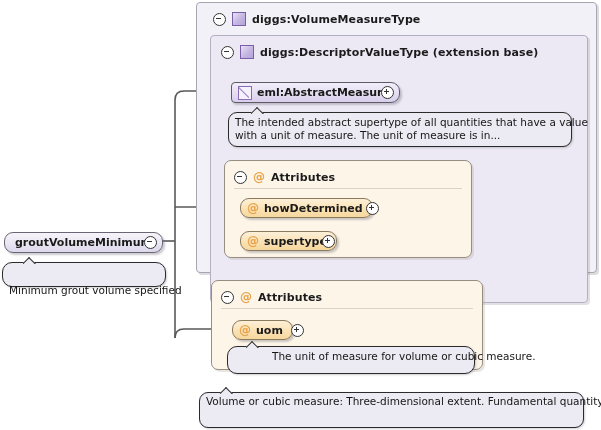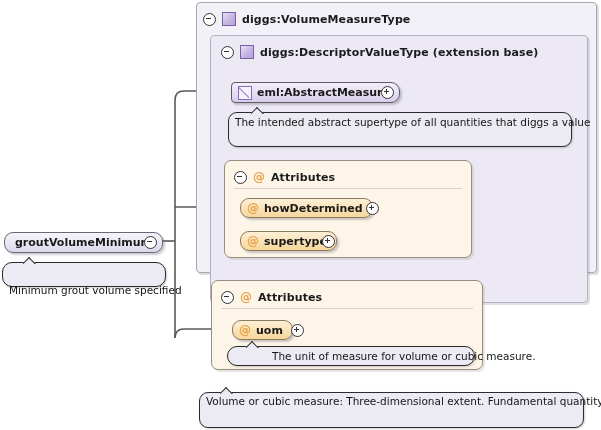--- a/index.html
+++ b/index.html
@@ -192,21 +192,21 @@
     transform: rotate(45deg);
   }
   .anno-line { display: block; white-space: nowrap; }
 
   .anno-root {
     left: 2px; top: 262px; width: 164px; height: 20px;
     border-radius: 10px;
     padding-top: 21px;
   }
   .anno-abs { left: 228px; top: 112px; width: 344px; height: 35px; padding-top: 3px; }
-  .anno-uom { left: 227px; top: 346px; width: 248px; height: 20px; padding-top: 3px; border-radius: 10px; padding-left: 44px;}
+  .anno-uom { left: 227px; top: 346px; width: 248px; height: 28px; padding-top: 3px; border-radius: 10px; padding-left: 44px;}
   .anno-bottom { left: 199px; top: 392px; width: 385px; height: 36px; }
 
   svg { display: block; }
 </style>
 </head>
 <body>
 
 <div id="canvas">
 
   <svg class="abs" style="left:0;top:0;width:601px;height:430px;pointer-events:none;">
@@ -228,21 +228,21 @@
     <span class="pill-text">groutVolumeMinimum</span>
   </div>
   <span class="minus-ic pill-plus" style="left:144px; top:236px;"></span>
 
   <div class="anno anno-root">
     <span class="tip" style="left:20px;"></span>
     <span class="anno-line">Minimum grout volume specified</span>
   </div>
 
   <div class="abs outer-box">
-    <div class="box-header" style="padding-left:6px; top:3px;">
+    <div class="box-header" style="padding-left:16px; top:3px;">
       <span class="minus-ic"></span>
       <span class="type-sq"></span>
       <span class="hdr-label">diggs:VolumeMeasureType</span>
     </div>
   </div>
 
   <div class="abs inner-box">
     <div class="box-header" style="padding-left:10px; top:3px;">
       <span class="minus-ic"></span>
       <span class="type-sq"></span>
@@ -251,21 +251,22 @@
   </div>
 
   <div class="pill pill-abstract" style="left:231px; top:82px; height:19px;">
     <span class="abstract-ic"></span>
     <span class="pill-text">eml:AbstractMeasure</span>
   </div>
   <span class="plus-ic pill-plus" style="left:381px; top:86px;"></span>
 
   <div class="anno anno-abs">
     <span class="tip" style="left:22px;"></span>
-    <span class="anno-line">The intended abstract supertype of all quantities that diggs a value</span>
+    <span class="anno-line">The intended abstract supertype of all quantities that have a value</span>
+    <span class="anno-line">with a unit of measure. The unit of measure is in...</span>
   </div>
 
   <div class="abs attr-box attr-box-1">
     <div class="box-header" style="padding-left:9px; top:3px;">
       <span class="minus-ic"></span>
       <span class="at-ic">@</span>
       <span class="hdr-label plain">Attributes</span>
     </div>
     <div class="attr-sep" style="left:9px; top:27px; width:228px;"></div>
   </div>

